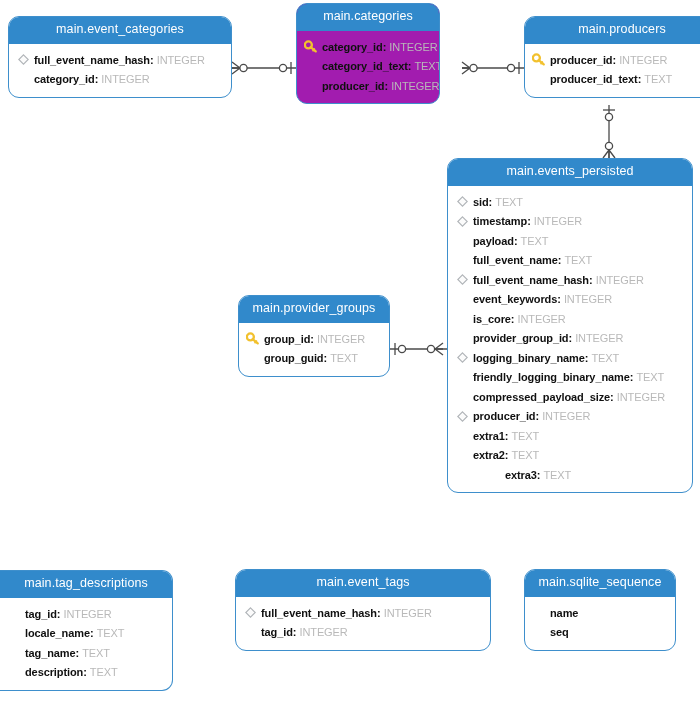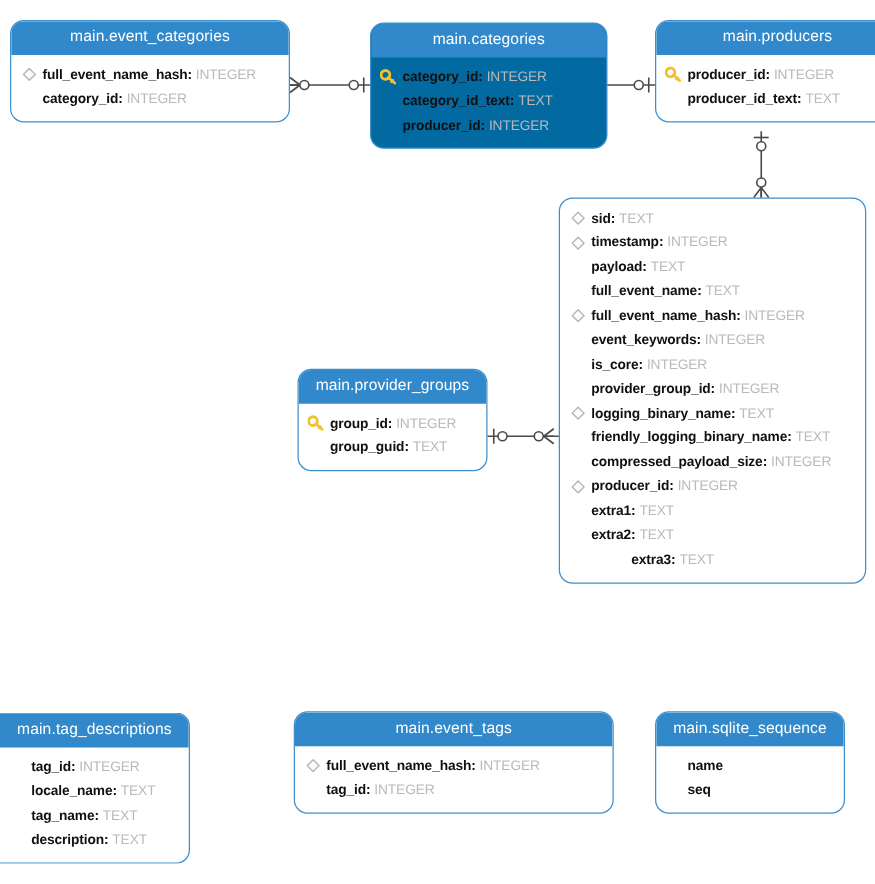--- a/index.html
+++ b/index.html
@@ -147,21 +147,21 @@
           <span class="col-type" style="color: rgb(185, 185, 185);">INTEGER</span>
         </div>
         <div class="col-row">
           <span class="col-icon"></span>
           <span class="col-name" style="color: rgb(16, 16, 16);">category_id</span>
           <span class="colon">:</span>
           <span class="col-type" style="color: rgb(185, 185, 185);">INTEGER</span>
         </div>
       </div>
     </div>
-    <div class="entity" style="left: 296px; top: 18px; width: 190px; border-color: rgb(62, 143, 204); background: #0369a1;">
+    <div class="entity" style="left: 296px; top: 3px; width: 144px; border-color: rgb(62, 143, 204); background: #a21caf;">
       <div class="entity-header" style="background: rgb(49, 137, 203); color: rgb(255, 255, 255);">main.categories</div>
       <div class="entity-body">
         <div class="col-row">
           <span class="col-icon">
             <svg viewBox="0 0 16 14" width="14" height="13">
               <g>
                 <circle cx="5" cy="5.2" r="4" fill="none" stroke="#f2c12e" stroke-width="2.6"></circle>
                 <path d="M 7.6 7.6 L 13.4 12.6" stroke="#f2c12e" stroke-width="2.6" fill="none" stroke-linecap="round"></path>
                 <path d="M 10.4 11.6 L 11.8 10.0" stroke="#f2c12e" stroke-width="2.2" stroke-linecap="round"></path>
               </g>
@@ -204,20 +204,21 @@
         </div>
         <div class="col-row">
           <span class="col-icon"></span>
           <span class="col-name" style="color: rgb(16, 16, 16);">producer_id_text</span>
           <span class="colon">:</span>
           <span class="col-type" style="color: rgb(185, 185, 185);">TEXT</span>
         </div>
       </div>
     </div>
     <div class="entity" style="left: 447px; top: 158px; width: 246px; border-color: rgb(62, 143, 204); background: rgb(255, 255, 255);">
+      <div class="entity-header" style="background: rgb(49, 137, 203); color: rgb(255, 255, 255);">main.events_persisted</div>
       <div class="entity-body">
         <div class="col-row">
           <span class="col-icon">
             <svg viewBox="0 0 14 14" width="11" height="11">
               <path d="M 7 1 L 13 7 L 7 13 L 1 7 Z" fill="#fbfbfb" stroke="#b0b4b8" stroke-width="1.4"></path>
             </svg>
           </span>
           <span class="col-name" style="color: rgb(16, 16, 16);">sid</span>
           <span class="colon">:</span>
           <span class="col-type" style="color: rgb(185, 185, 185);">TEXT</span>
@@ -342,21 +343,21 @@
           <span class="col-type" style="color: rgb(185, 185, 185);">INTEGER</span>
         </div>
         <div class="col-row">
           <span class="col-icon"></span>
           <span class="col-name" style="color: rgb(16, 16, 16);">group_guid</span>
           <span class="colon">:</span>
           <span class="col-type" style="color: rgb(185, 185, 185);">TEXT</span>
         </div>
       </div>
     </div>
-    <div class="entity clip-left" style="left: 0px; top: 570px; width: 152px; border-color: rgb(62, 143, 204); background: rgb(255, 255, 255);">
+    <div class="entity clip-left" style="left: 0px; top: 570px; width: 173px; border-color: rgb(62, 143, 204); background: rgb(255, 255, 255);">
       <div class="entity-header" style="background: rgb(49, 137, 203); color: rgb(255, 255, 255);">main.tag_descriptions</div>
       <div class="entity-body">
         <div class="col-row">
           <span class="col-icon"></span>
           <span class="col-name" style="color: rgb(16, 16, 16);">tag_id</span>
           <span class="colon">:</span>
           <span class="col-type" style="color: rgb(185, 185, 185);">INTEGER</span>
         </div>
         <div class="col-row">
           <span class="col-icon"></span>

